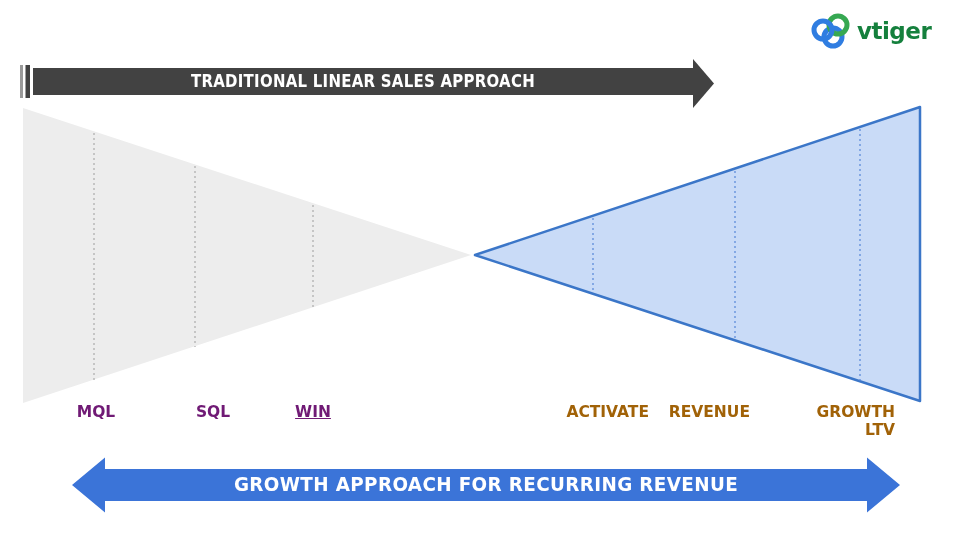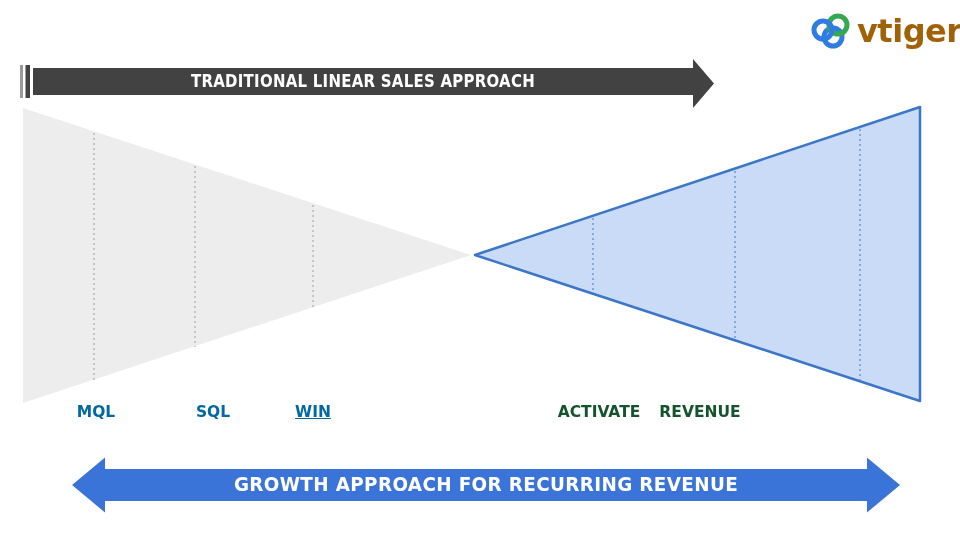--- a/index.html
+++ b/index.html
@@ -5,42 +5,42 @@
   html,body{margin:0;padding:0;background:#fff;}
   .canvas{
     position:relative;width:960px;height:540px;background:#ffffff;
     overflow:hidden;font-family:"DejaVu Sans","Liberation Sans",sans-serif;
   }
   .layer-svg{position:absolute;left:0;top:0;z-index:0;}
   .overlay{position:absolute;z-index:1;}
 
   
   .logo{left:810px;top:12px;display:flex;align-items:center;gap:5px;}
-  .logo-text{font-size:32px;font-weight:700;color:#a16207;letter-spacing:-0.5px;line-height:38px;}
+  .logo-text{font-size:23px;font-weight:700;color:#15803d;letter-spacing:-0.5px;line-height:38px;}
 
   
   .top-arrow-label{
     left:33px;top:68px;width:660px;height:27px;line-height:27px;
     text-align:center;color:#FFFFFF;font-size:17px;font-weight:700;
     letter-spacing:0.3px;transform:scaleX(0.88);transform-origin:center;
     white-space:nowrap;
   }
   .bottom-arrow-label{
     left:105px;top:468px;width:762px;height:33px;line-height:33px;
     text-align:center;color:#FFFFFF;font-size:19.5px;font-weight:700;
     letter-spacing:0.4px;transform:scaleX(0.94);transform-origin:center;
     white-space:nowrap;
   }
 
   
   .stage{
     top:403px;text-align:center;font-weight:700;font-size:15.5px;line-height:18px;
   }
-  .stage.left{color:#0369a1;}
-  .stage.right{color:#14532d;}
+  .stage.left{color:#701a75;}
+  .stage.right{color:#a16207;text-align:right;}
   .stage-mql{left:56px;width:80px;}
   .stage-sql{left:173px;width:80px;}
   .stage-win{left:273px;width:80px;text-decoration:underline;}
   .stage-activate{left:549px;width:100px;}
   .stage-revenue{left:650px;width:100px;}
   .stage-growth{left:815px;width:80px;}
 </style>
 </head>
 <body>
 
@@ -76,14 +76,15 @@
   </div>
 
   <div class="overlay top-arrow-label">TRADITIONAL LINEAR SALES APPROACH</div>
   <div class="overlay bottom-arrow-label">GROWTH APPROACH FOR RECURRING REVENUE</div>
 
   <div class="overlay stage left stage-mql">MQL</div>
   <div class="overlay stage left stage-sql">SQL</div>
   <div class="overlay stage left stage-win">WIN</div>
   <div class="overlay stage right stage-activate">ACTIVATE</div>
   <div class="overlay stage right stage-revenue">REVENUE</div>
+  <div class="overlay stage right stage-growth">GROWTH LTV</div>
 
 </div>
 
 </body></html>

